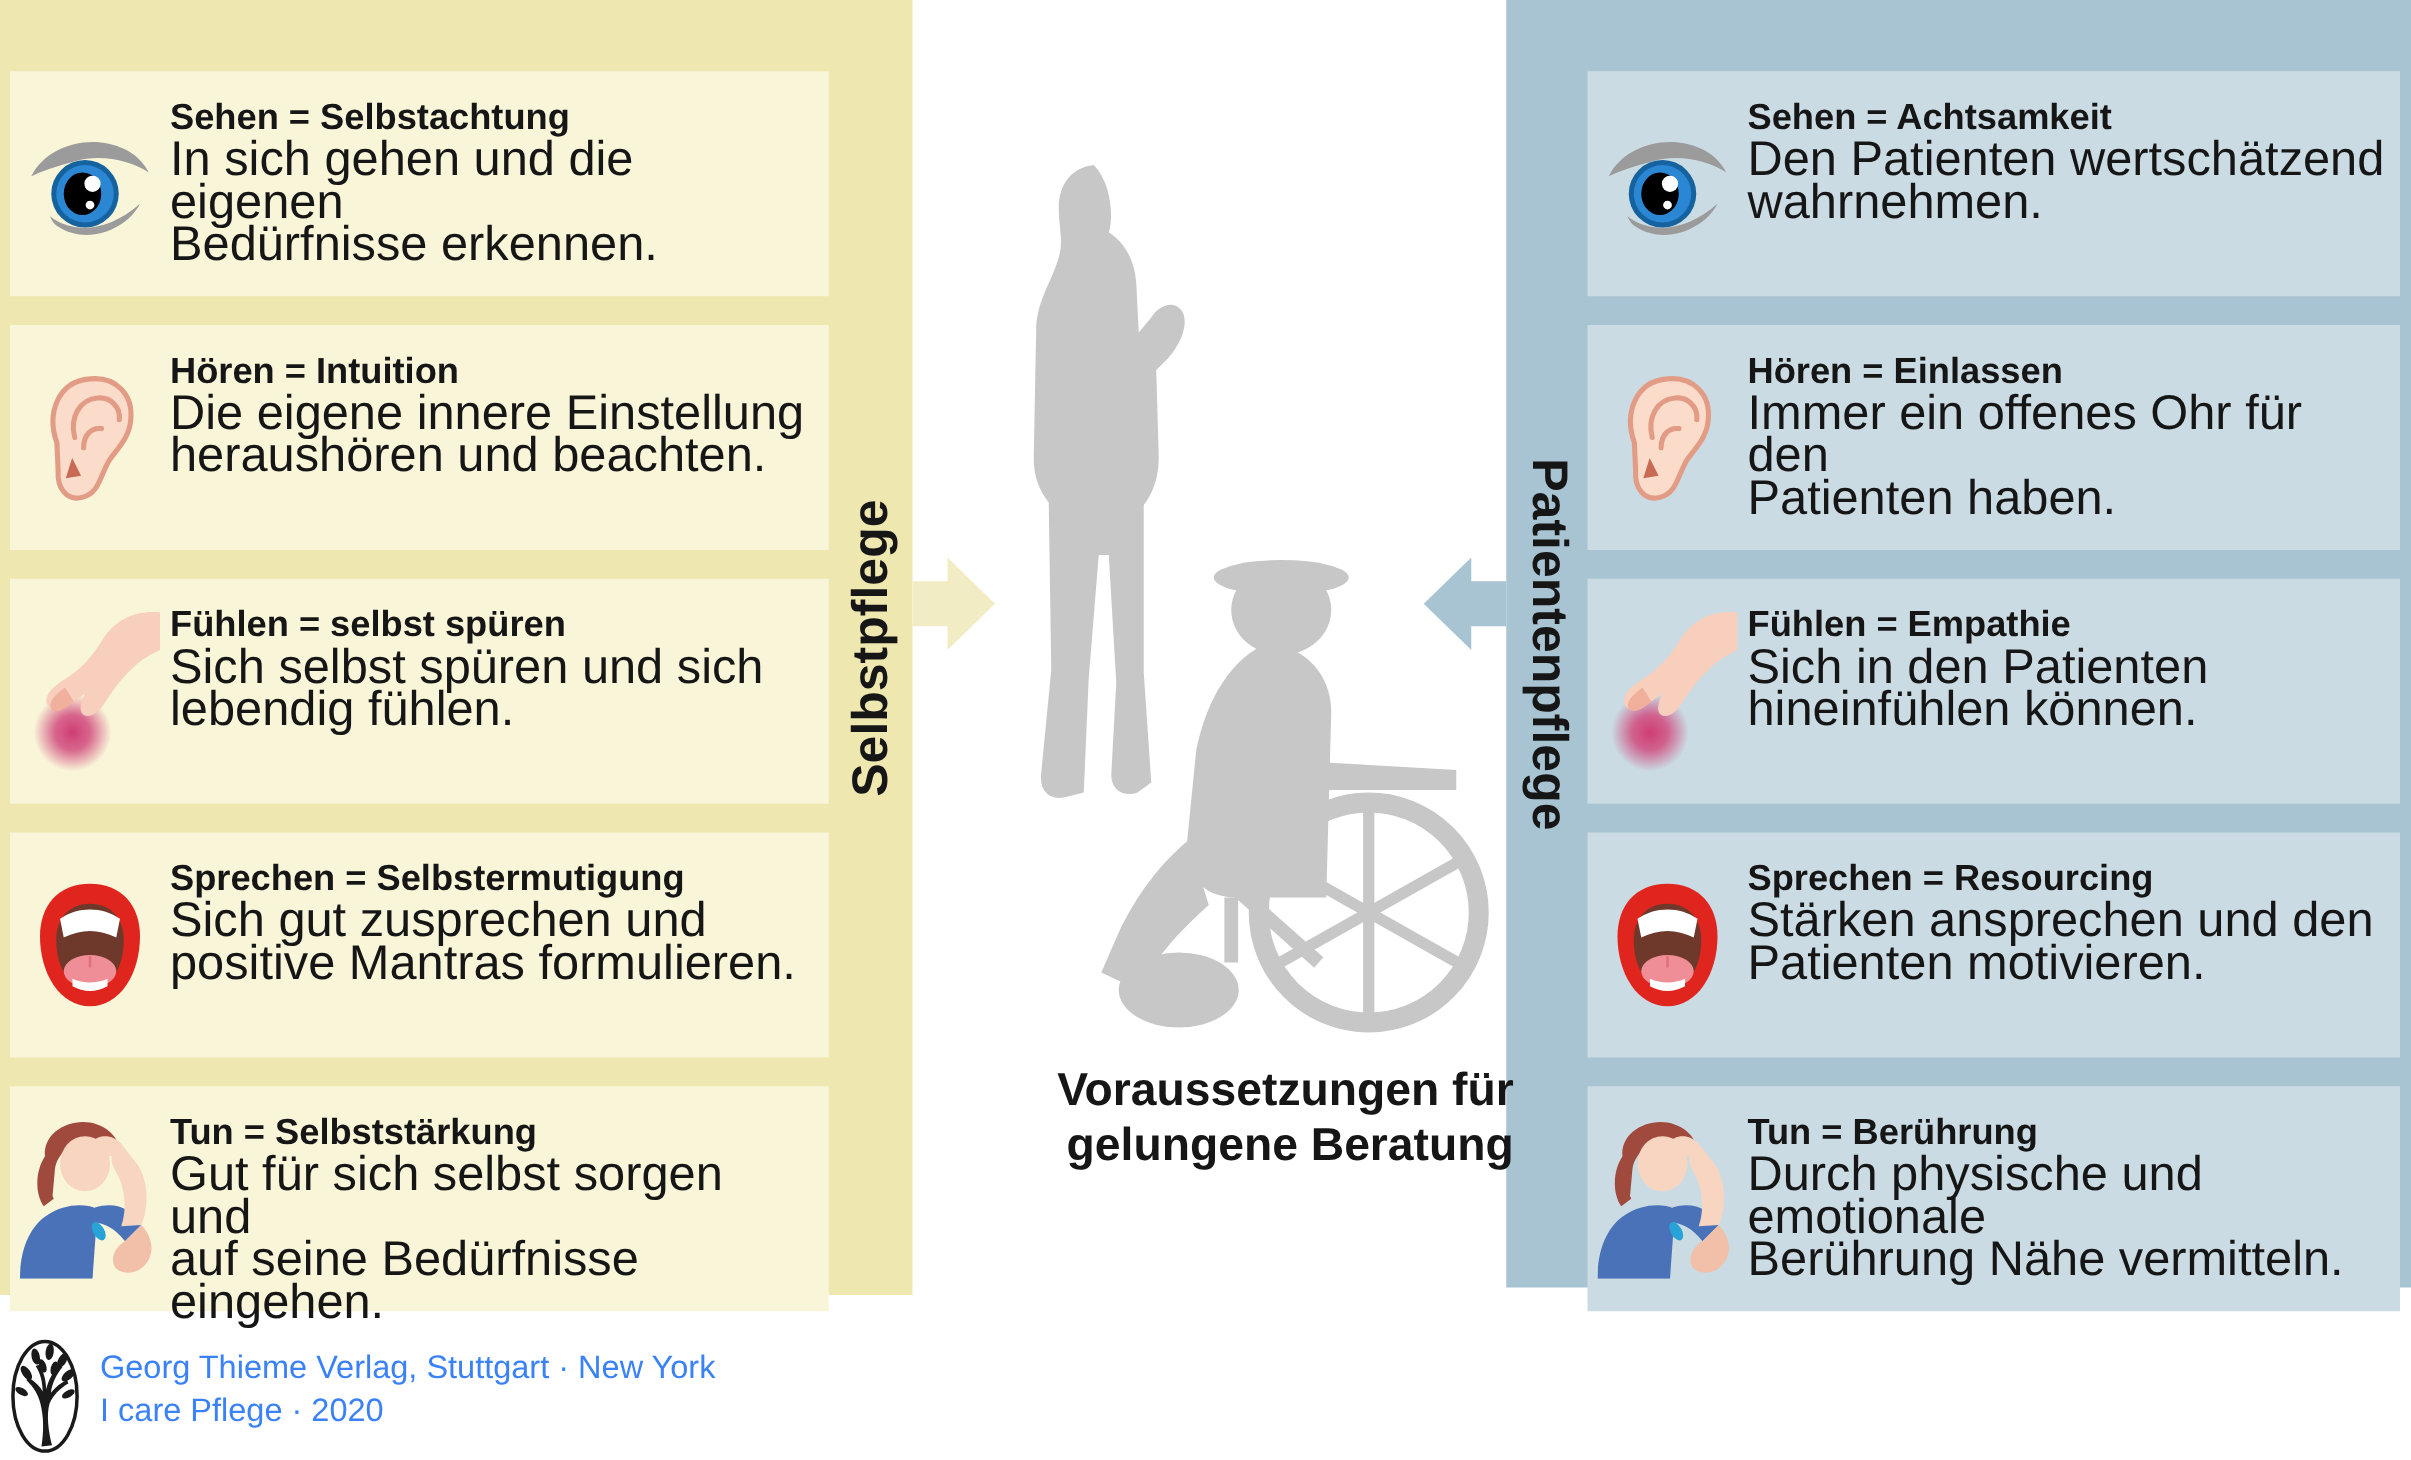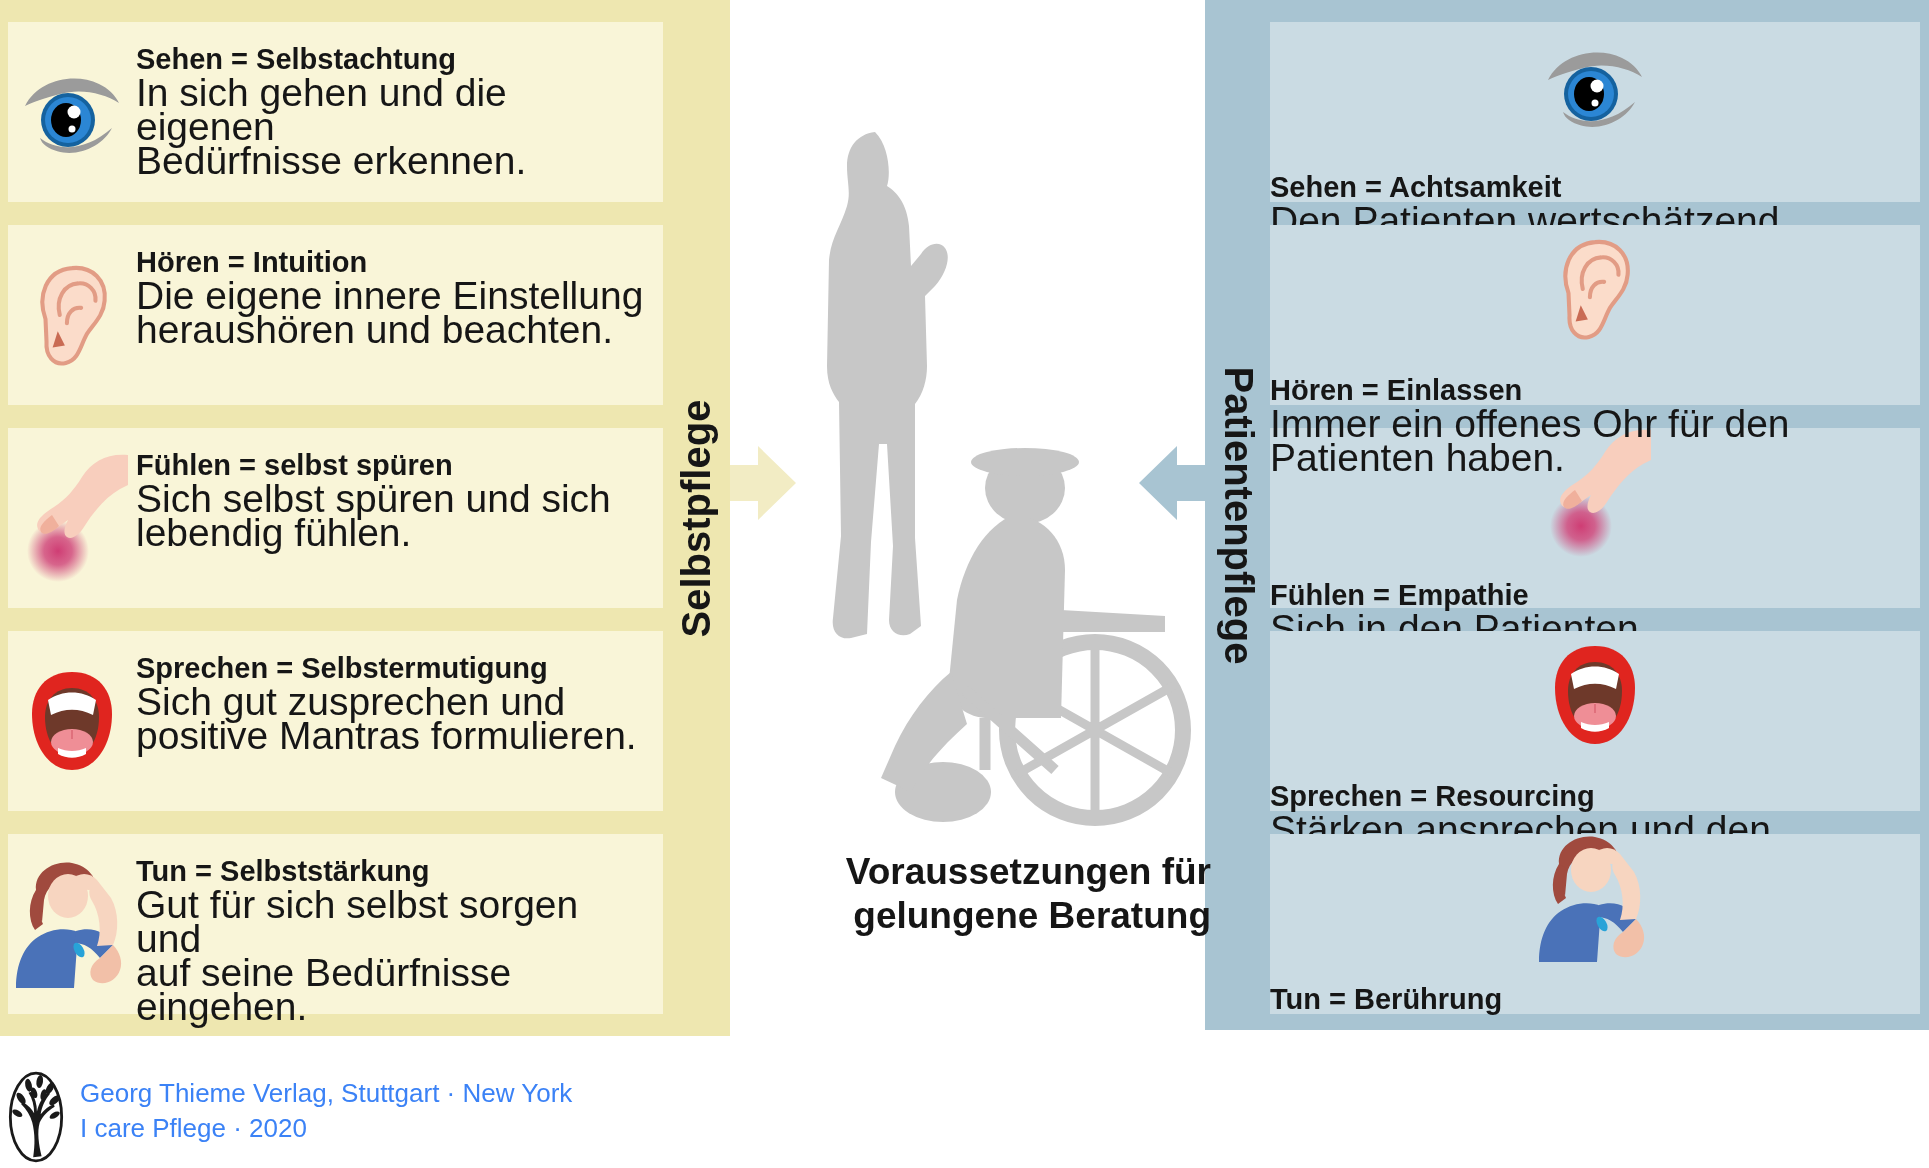--- a/index.html
+++ b/index.html
@@ -3,23 +3,23 @@
 <meta charset="utf-8">
 <style>
   html,body { margin:0; padding:0; background:#ffffff; }
   body { font-family:"Liberation Sans", sans-serif; color:#161616; }
   .canvas { position:relative; width:1929px; height:1168px; background:var(--background,#fff); overflow:hidden; }
 
   .band { position:absolute; top:0; }
   .band-left  { left:0;      width:730px; height:1036px; background:var(--left_band,#eee7b0); }
   .band-right { left:1205px; width:724px; height:1030px; background:var(--right_band,#a8c4d2); }
 
-  .item-box { position:absolute; height:180px; display:flex; align-items:center; }
+  .item-box { position:absolute; height:180px; display:flex; align-items:center;margin-top:35px; }
   .left-box  { left:8px;    width:655px; background:var(--left_box,#f9f5d8); }
-  .right-box { left:1270px; width:650px; background:var(--right_box,#cadbe3);flex-direction:column; }
+  .right-box { left:1270px; width:650px; background:var(--right_box,#cadbe3); }
 
   .icon-cell { flex:0 0 128px; width:128px; display:flex; align-items:center; justify-content:center; }
   .text-cell { flex:1; align-self:flex-start; padding:20px 10px 0 0; }
   .item-title { font-size:29px; line-height:34px; font-weight:bold; }
   .item-body  { font-size:39px; line-height:34px; white-space:pre-line; }
 
   .icon-eye      { width:100px; height:92px;  }
   .icon-ear      { width:78px;  height:106px; }
   .icon-hand     { width:112px; height:130px; }
   .icon-mouth    { width:88px;  height:102px; }
@@ -218,20 +218,22 @@
     </div>
   </div>
   <div class="item-box right-box" style="top:834px">
     <div class="icon-cell">
         <svg class="icon-strength">
           <use href="#sym-strength"></use>
         </svg>
       </div>
     <div class="text-cell">
       <div class="item-title">Tun = Berührung</div>
+      <div class="item-body">Durch physische und emotionale
+Berührung Nähe vermitteln.</div>
     </div>
   </div>
 
   <div class="vlabel vlabel-left">
     <span>Selbstpflege</span>
   </div>
   <div class="vlabel vlabel-right">
     <span>Patientenpflege</span>
   </div>
 

